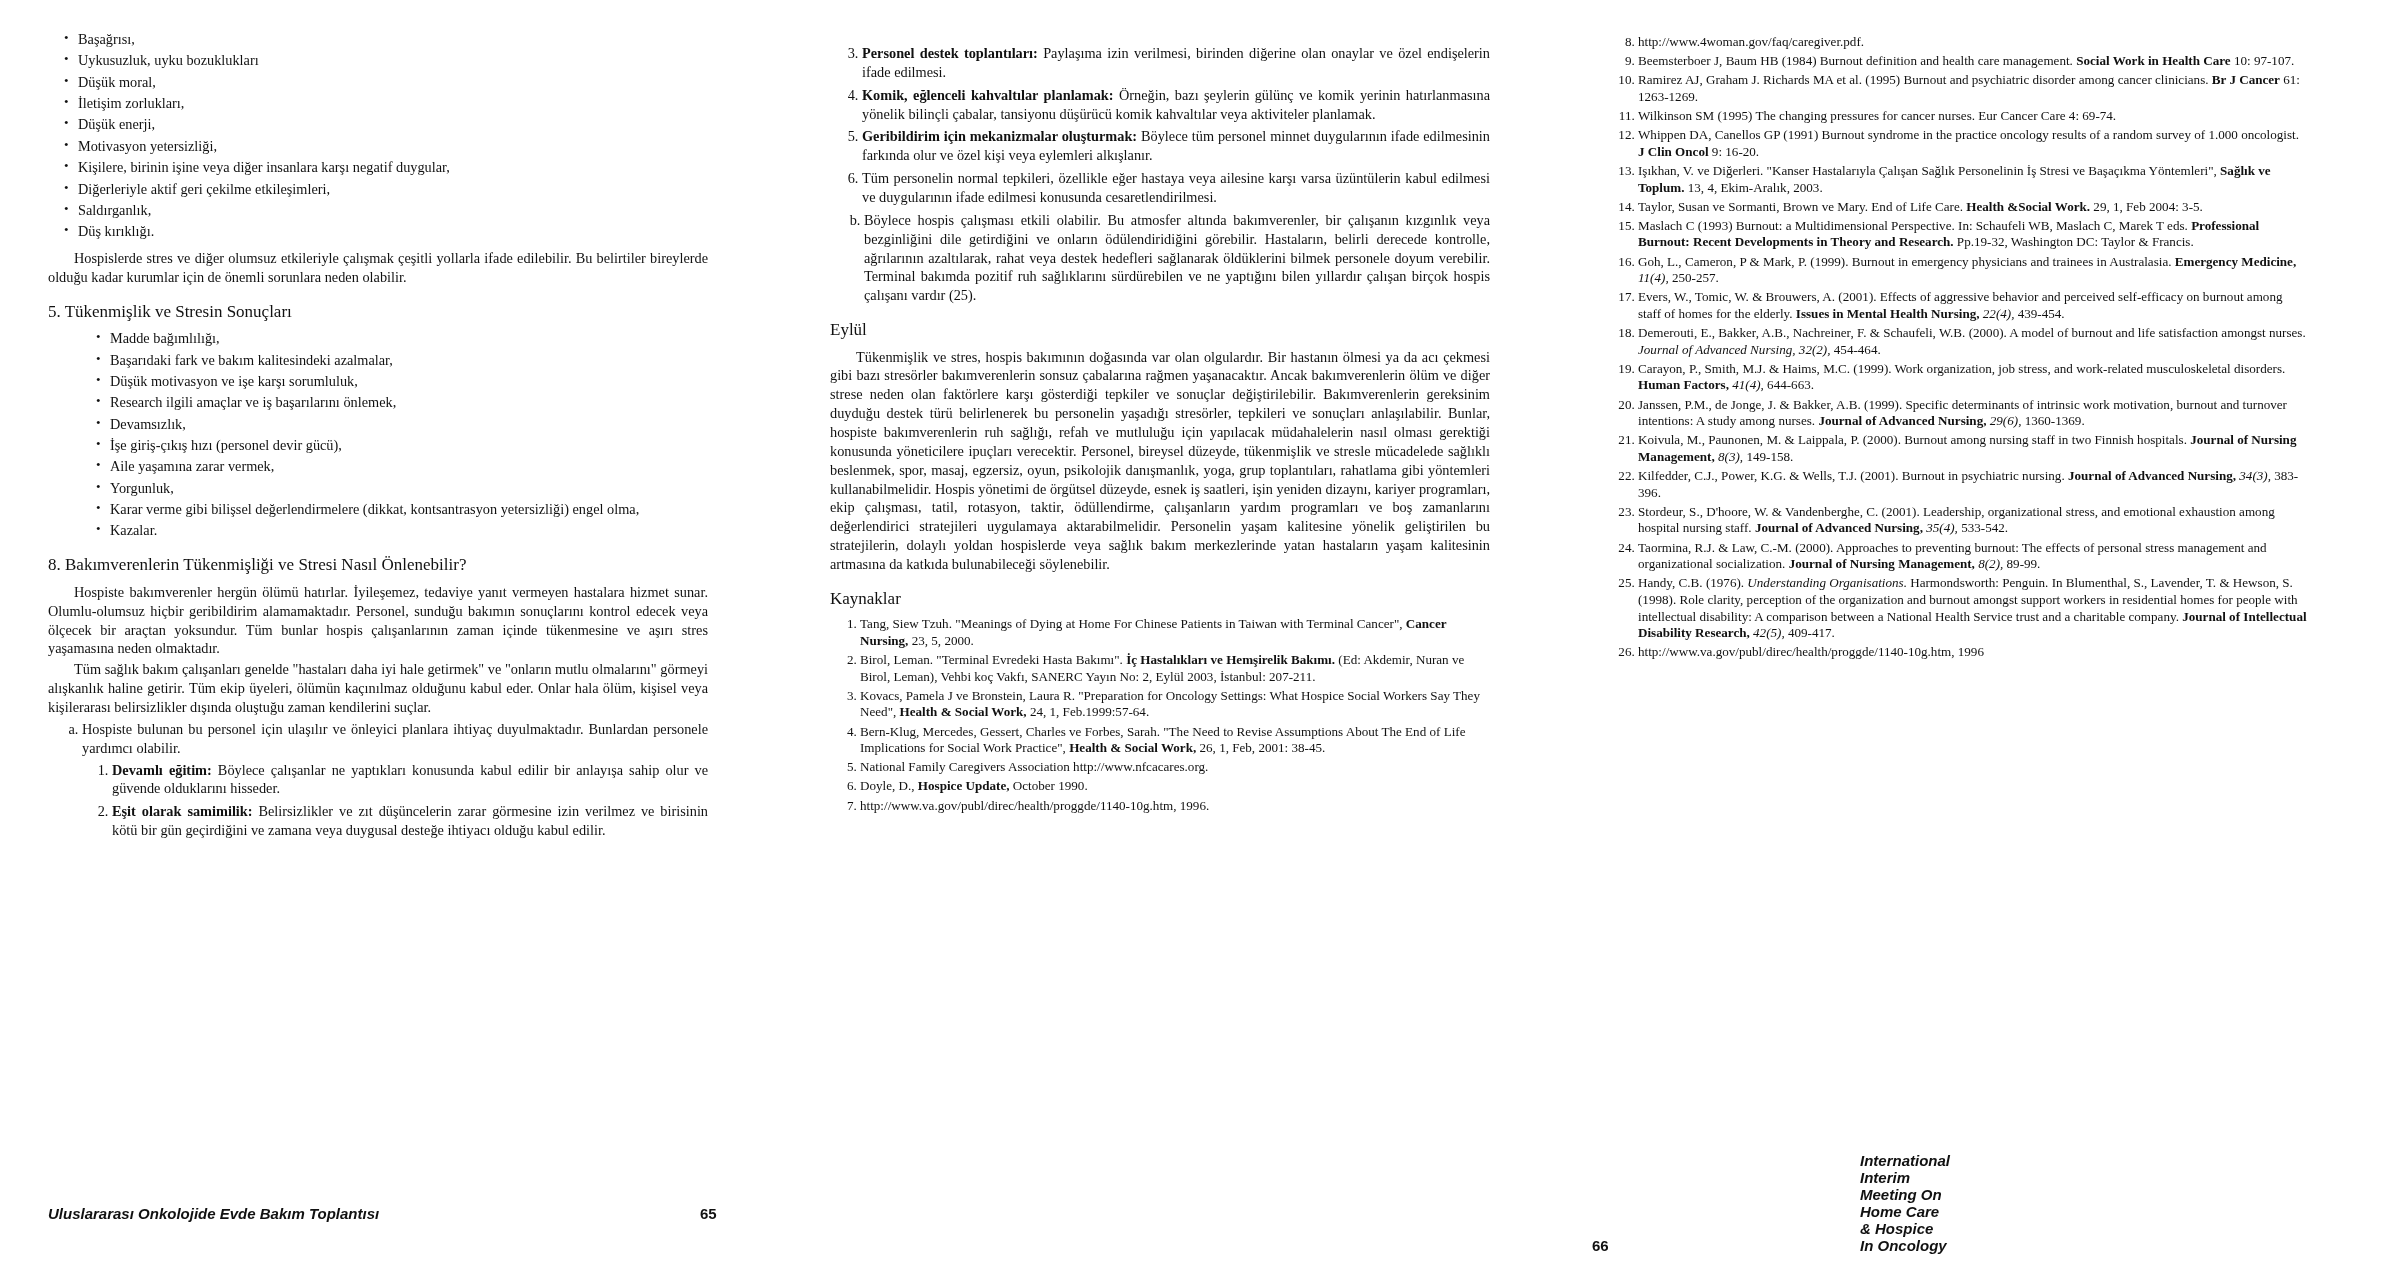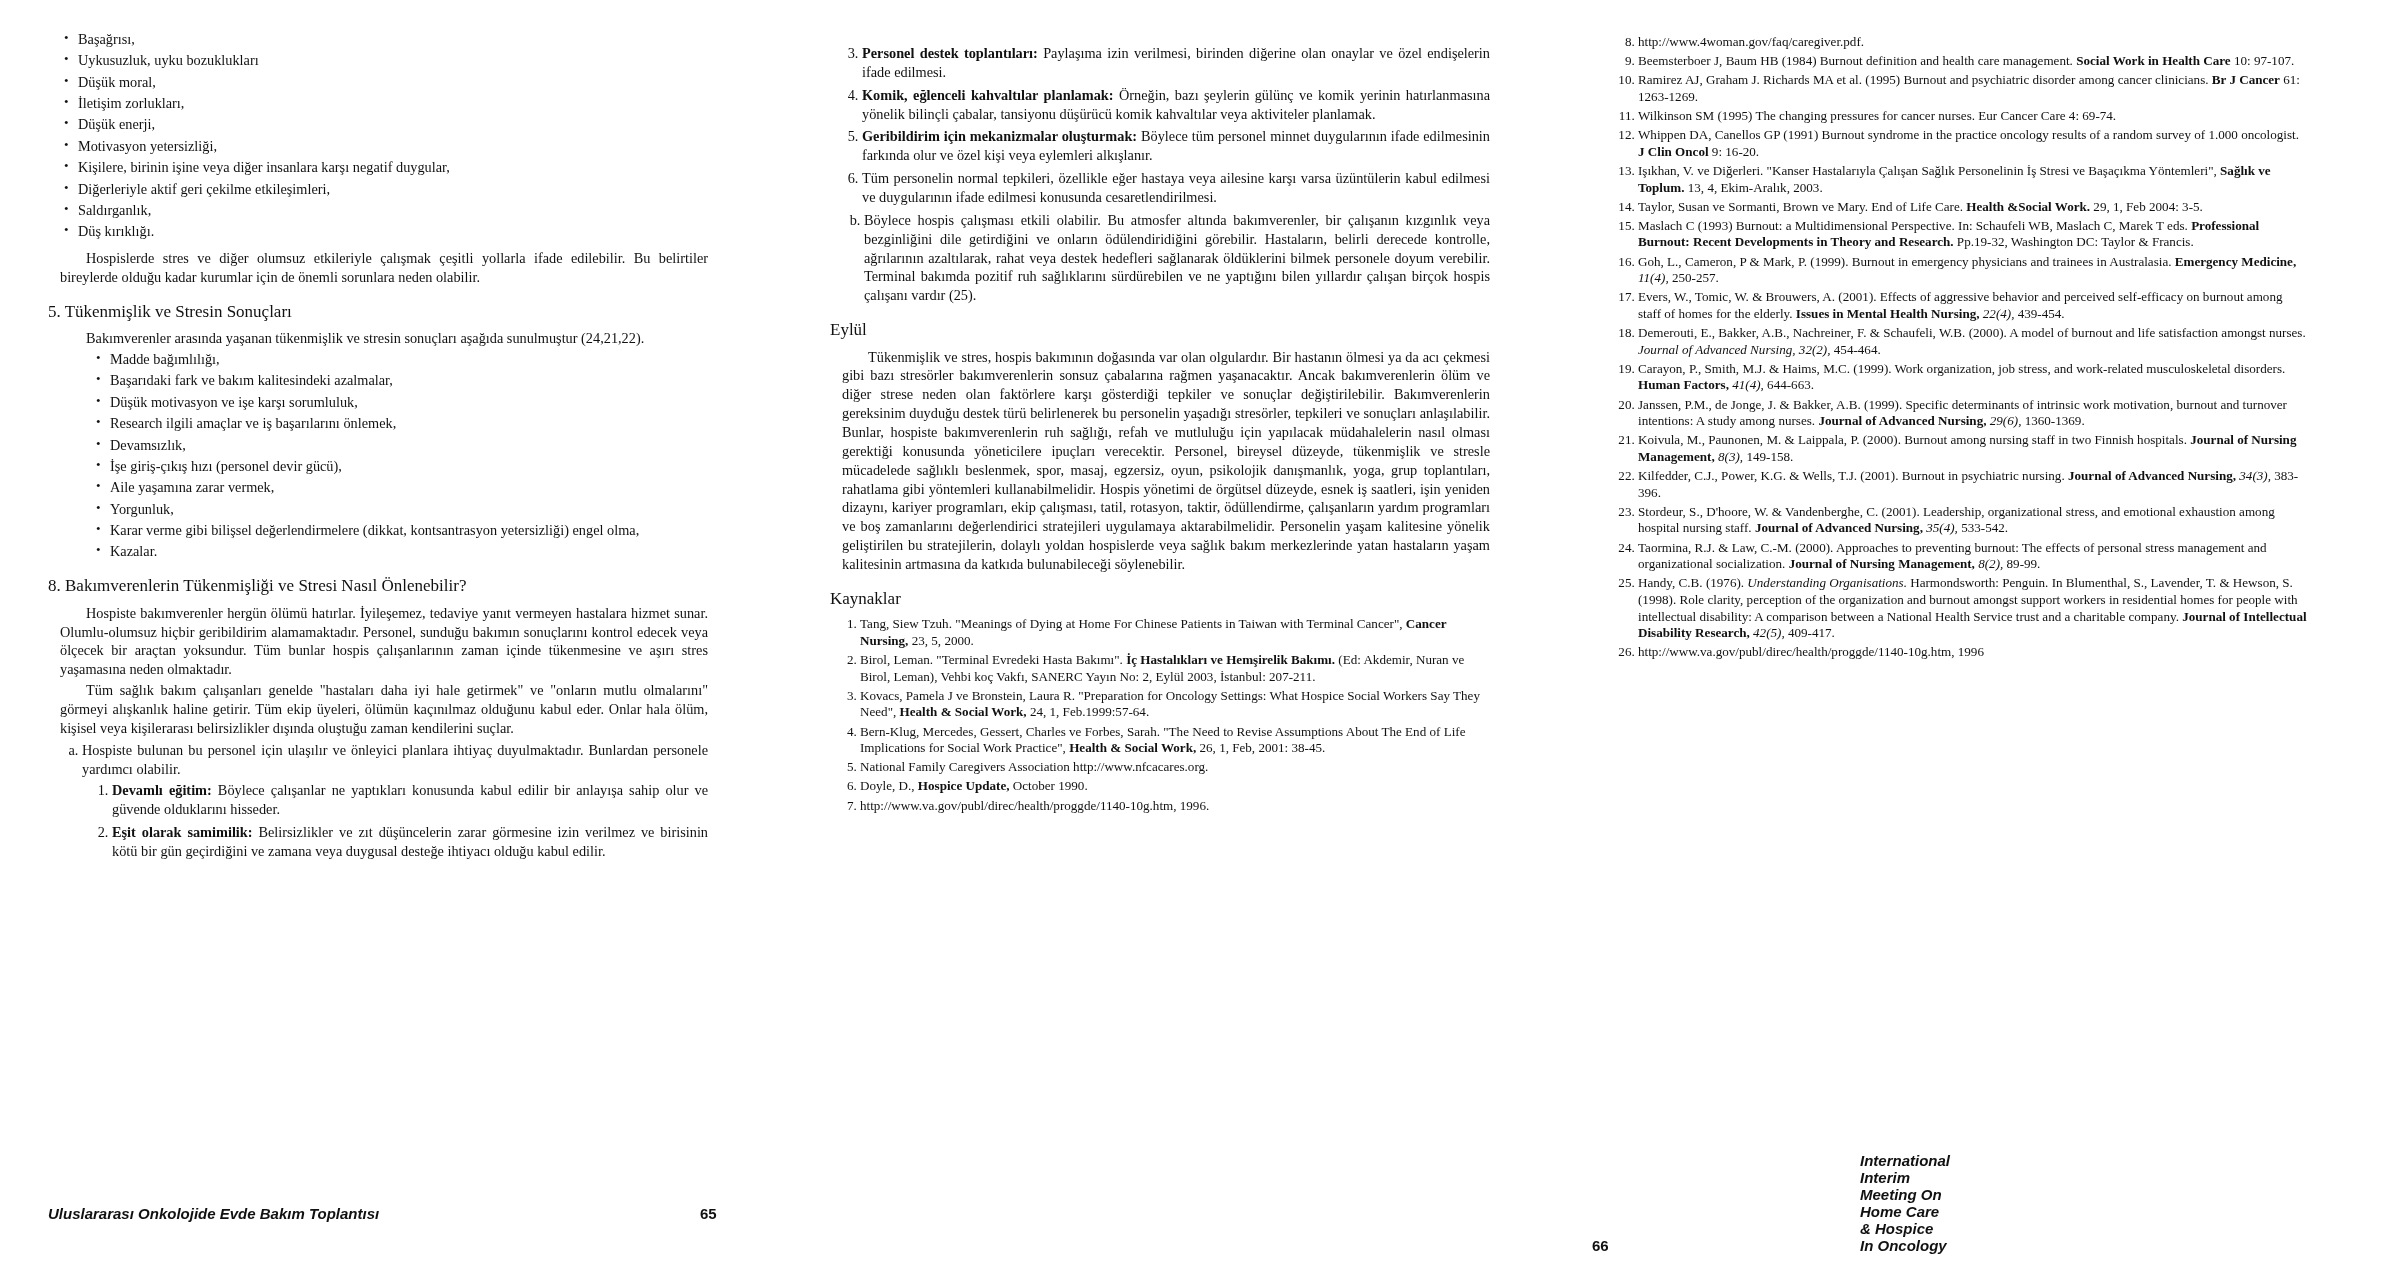--- a/index.html
+++ b/index.html
@@ -20,21 +20,21 @@
     position:absolute;
     top:30px;
     font-size:14.3px;
     line-height:1.32;
     text-align:justify;
   }
   #col-left{left:48px;width:660px;}
   #col-mid{left:70px;width:660px;}
   #col-right{left:28px;width:700px;font-size:13.2px;line-height:1.28;}
 
-  p{margin:0 0 2px 12px;}
+  p{margin:0 0 2px 0;}
   .indent{text-indent:26px;}
   h2.section{
     font-size:17px;
     font-weight:normal;
     margin:14px 0 6px 0;
     font-family:"Liberation Serif", serif;
   }
   ul.bul{
     list-style:none;
     margin:0 0 0 0;
@@ -113,21 +113,20 @@
         <li>Kişilere, birinin işine veya diğer insanlara karşı negatif duygular,</li>
         <li>Diğerleriyle aktif geri çekilme etkileşimleri,</li>
         <li>Saldırganlık,</li>
         <li>Düş kırıklığı.</li>
       </ul>
 
     <p class="indent" style="margin-top:8px">Hospislerde stres ve diğer olumsuz etkileriyle çalışmak çeşitli yollarla ifade edilebilir. Bu belirtiler bireylerde olduğu kadar kurumlar için de önemli sorunlara neden olabilir.</p>
 
     <h2 class="section">5. Tükenmişlik ve Stresin Sonuçları</h2>
 
-    <p class="indent">Bakımverenler arasında yaşanan tükenmişlik ve stresin sonuçları aşağıda sunulmuştur (24,21,22).</p>
 
     <ul class="bul deep" id="consequence-list">
         <li>Madde bağımlılığı,</li>
         <li>Başarıdaki fark ve bakım kalitesindeki azalmalar,</li>
         <li>Düşük motivasyon ve işe karşı sorumluluk,</li>
         <li>Research ilgili amaçlar ve iş başarılarını önlemek,</li>
         <li>Devamsızlık,</li>
         <li>İşe giriş-çıkış hızı (personel devir gücü),</li>
         <li>Aile yaşamına zarar vermek,</li>
         <li>Yorgunluk,</li>

